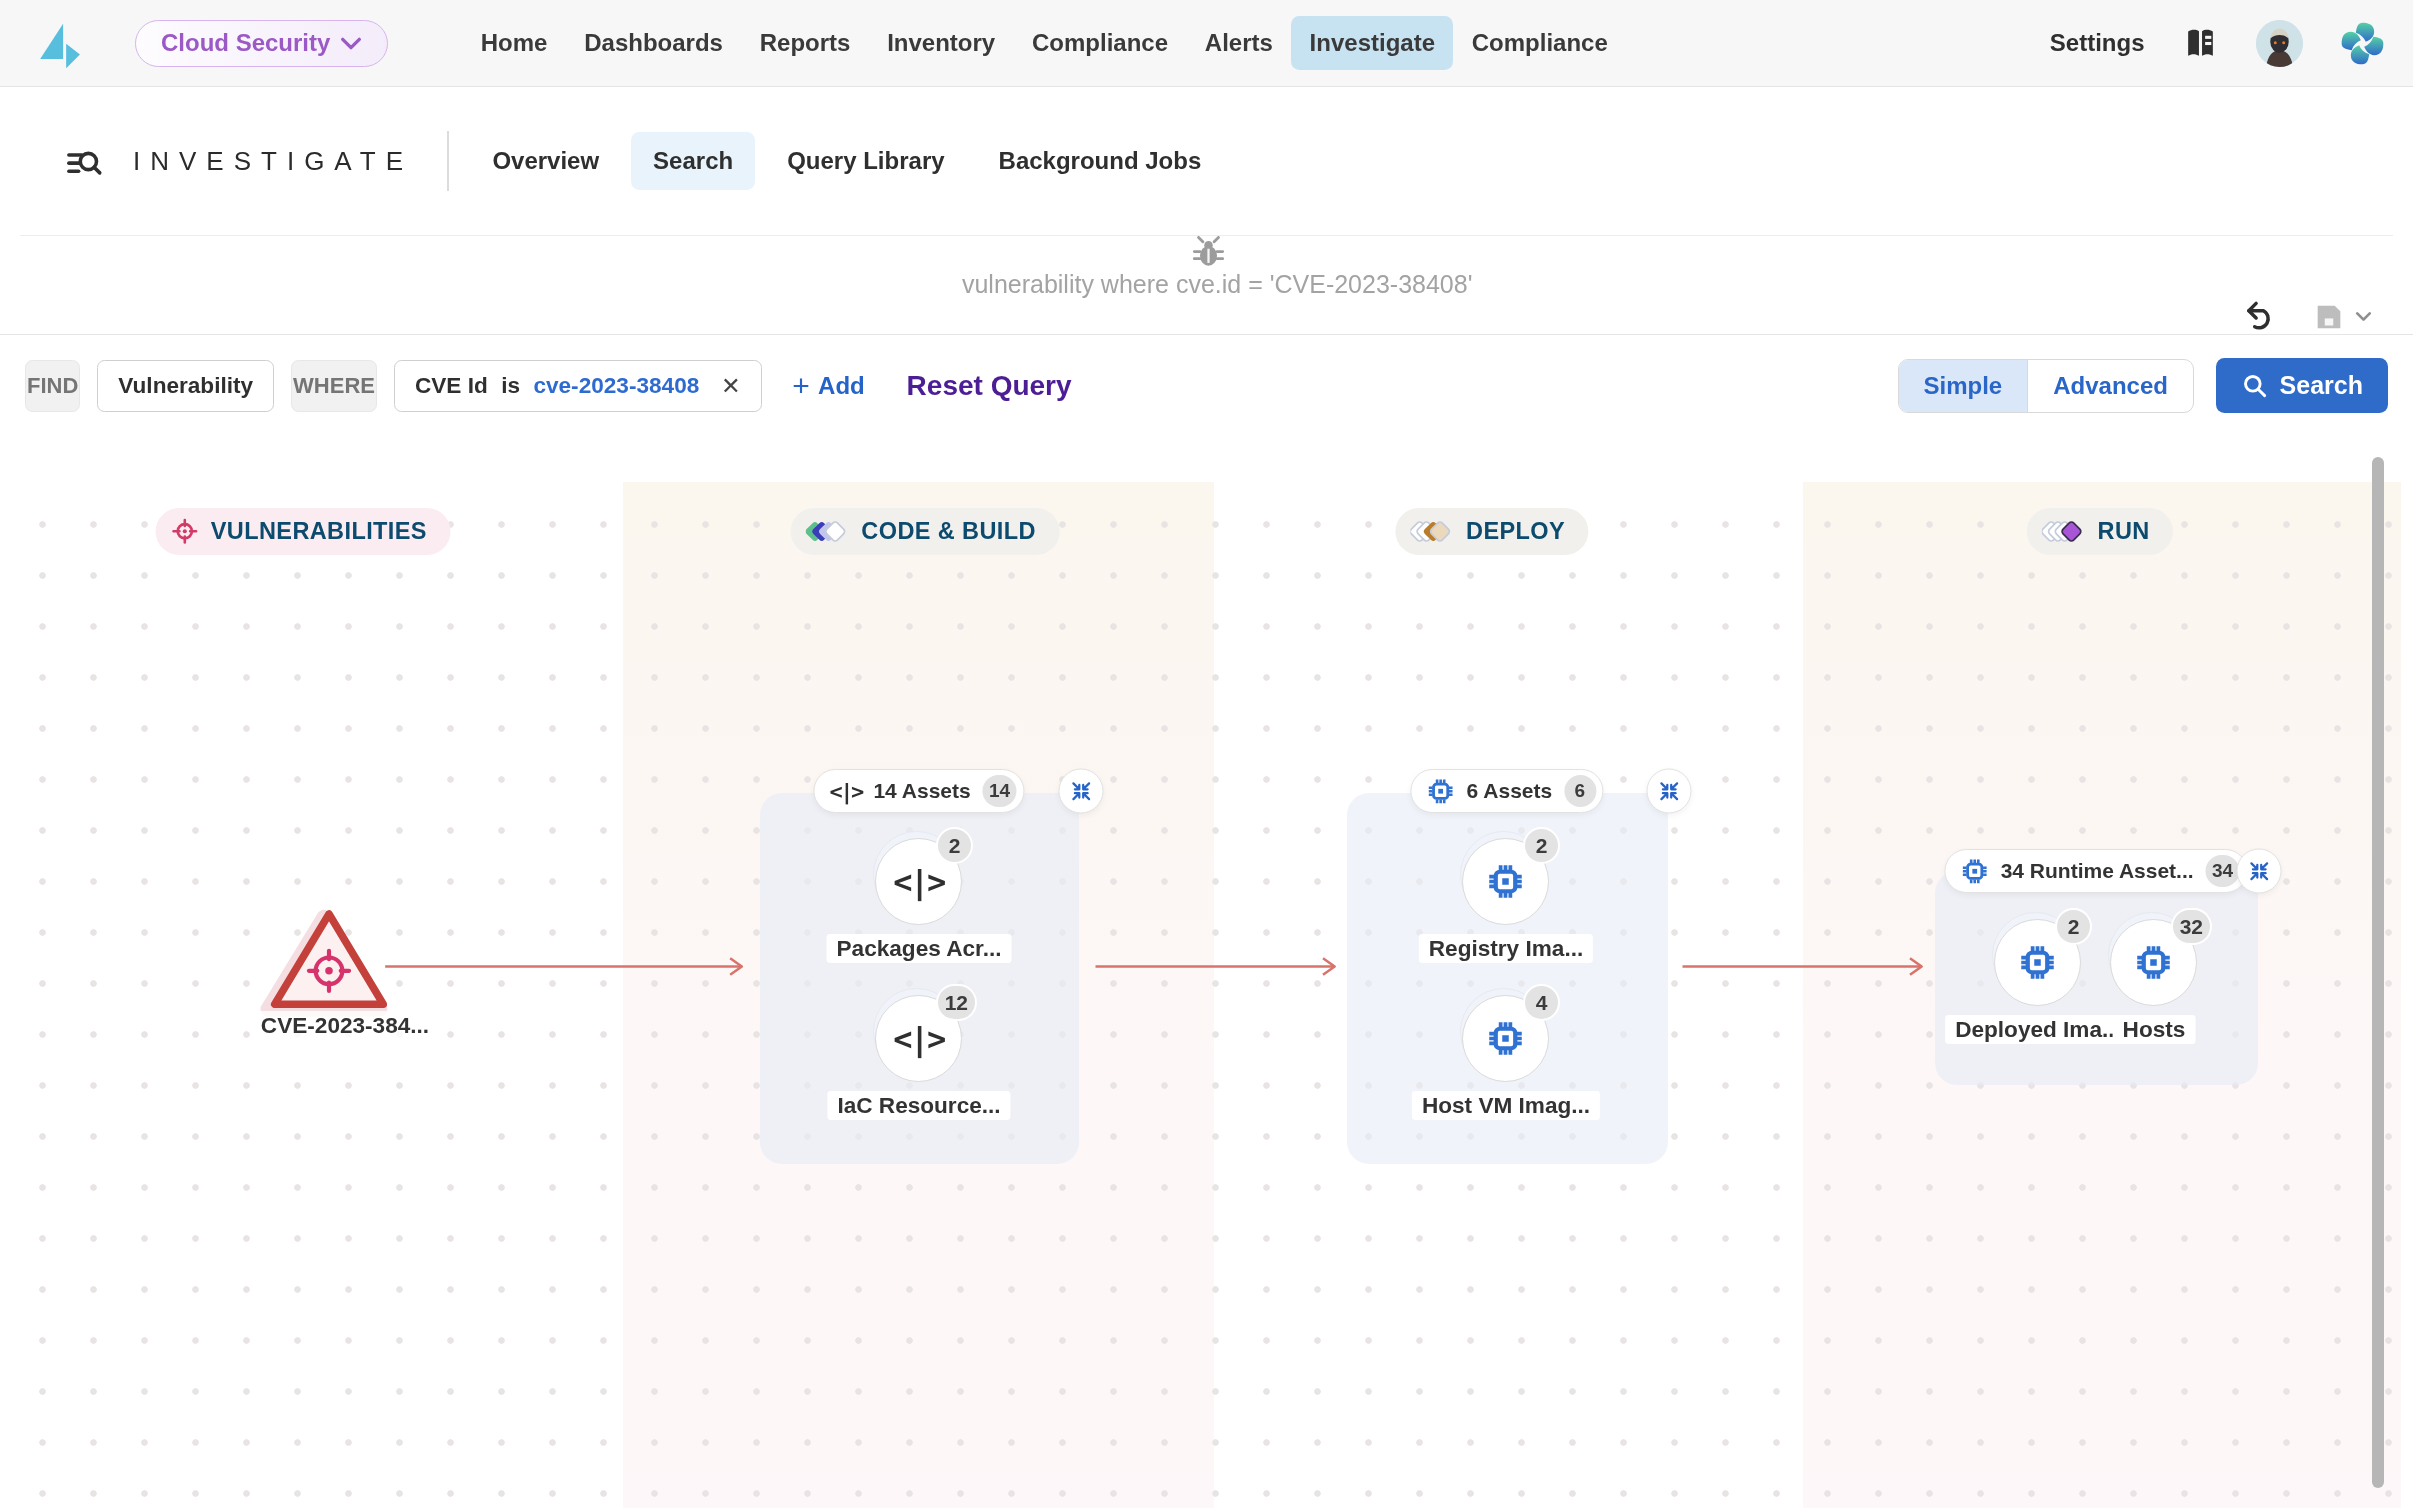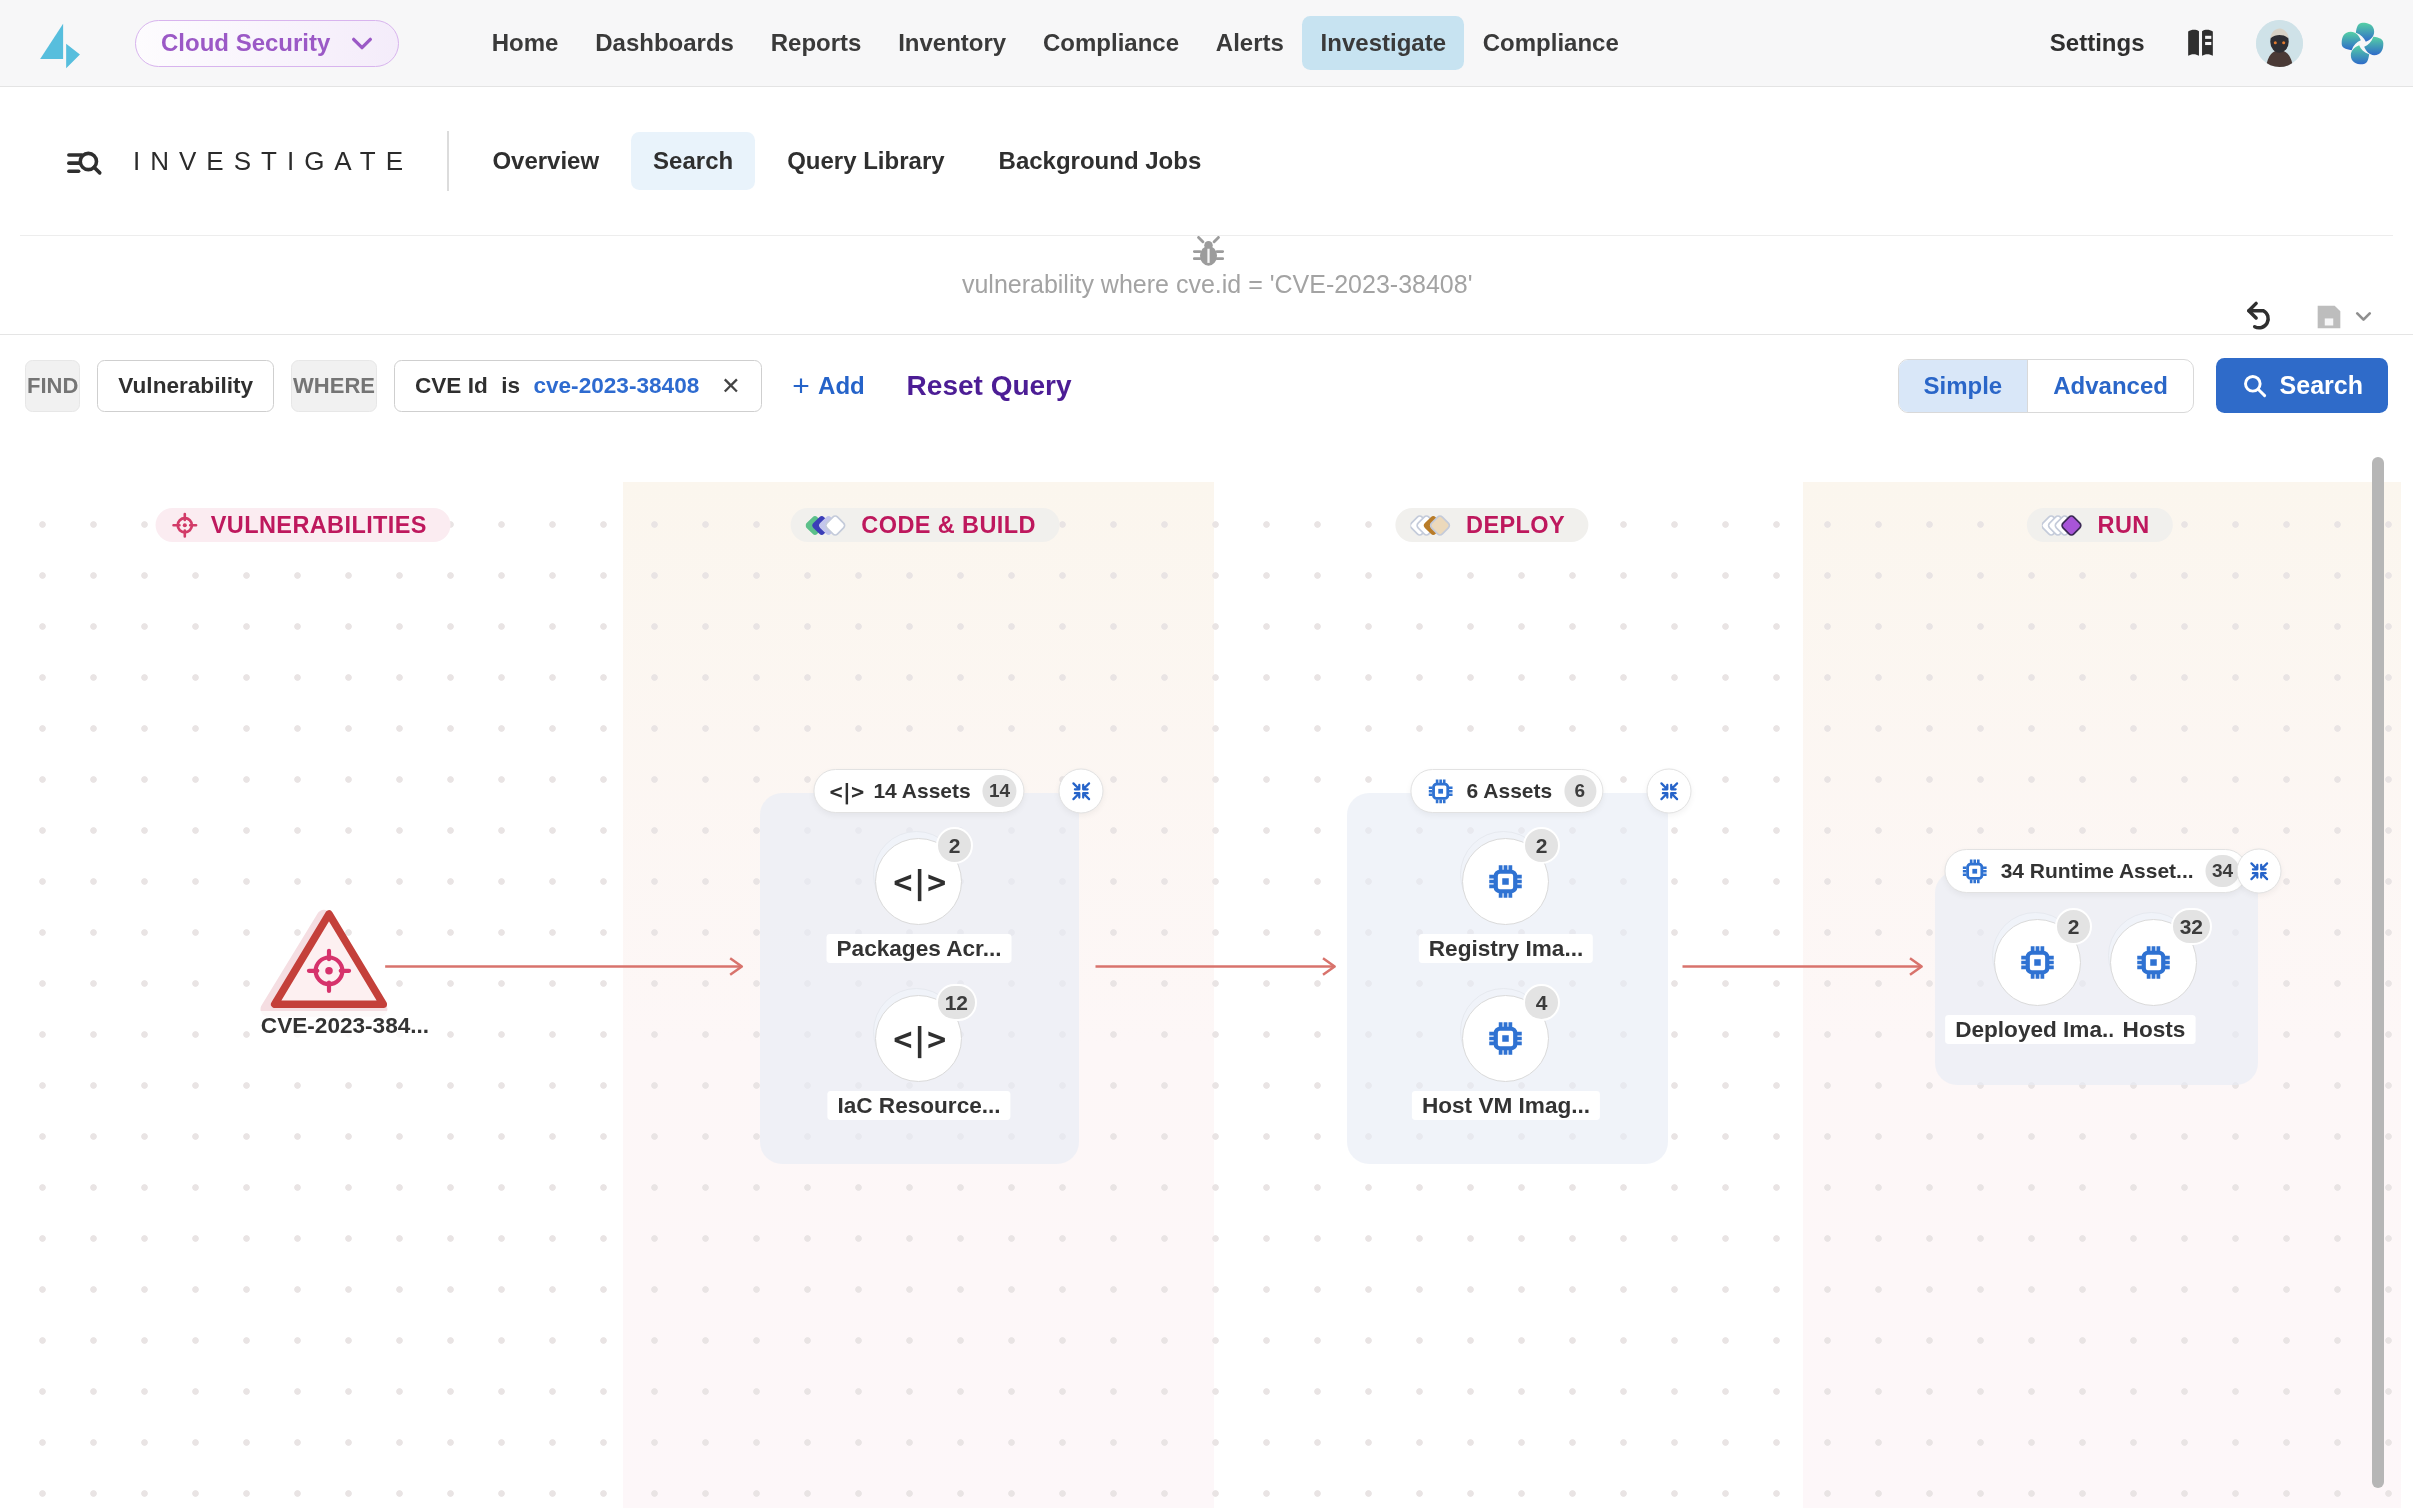--- a/index.html
+++ b/index.html
@@ -3,21 +3,21 @@
 <meta charset="utf-8">
 <style>
   * { margin:0; padding:0; box-sizing:border-box; }
   html,body { width:2413px; height:1508px; overflow:hidden;
     font-family:"Liberation Sans", sans-serif; background:#ffffff; color:#333; }
 
   
   .topbar { height:87px; background:#f7f7f8; border-bottom:1.7px solid #e4e4e4;
     display:flex; align-items:center; padding:0 28.5px 0 34px; }
   .brand-logo { width:49px; height:54px; flex:0 0 auto; }
-  .product-pill { margin-left:52px; height:47px; display:inline-flex; align-items:center; gap:21px;
+  .product-pill { margin-left:52px; height:47px; display:inline-flex; align-items:center; gap:10px;
     padding:0 25px; border-radius:25px; border:1.7px solid #d8b4ee;
     background:linear-gradient(90deg,#fdfcfe 0%,#f4ecfa 100%);
     color:#9b59c6; font-size:24px; font-weight:700; cursor:pointer; }
   .nav { display:flex; align-items:flex-end; margin-left:74px; }
   .nav-item { font-size:24px; font-weight:700; color:#3a3a3a; padding:13.4px 18.4px; border-radius:8.4px; cursor:pointer; }
   .nav-item.active { background:#c7e3f1; }
   .topbar-right { margin-left:auto; display:flex; align-items:center; gap:37px; }
   .settings-label { font-size:24px; font-weight:700; color:#2f2f2f; cursor:pointer; }
   .avatar { width:47px; height:47px; border-radius:50%; background:#cfe2e8; overflow:hidden; cursor:pointer; }
 
@@ -63,23 +63,23 @@
   .canvas { position:absolute; top:436px; left:0; width:2413px; height:1073px; overflow:hidden; }
   .band { position:absolute; top:46px; bottom:0; z-index:0;
     background:linear-gradient(180deg,#fbf6ee 0%,#fdf7f7 55%,#fdf7f9 100%); }
   .band.b2 { left:623px; width:591px; }
   .band.b4 { left:1803px; width:598px; }
   .dots { position:absolute; left:0; right:13.4px; top:46px; bottom:0; z-index:1;
     background-image:radial-gradient(circle,#e9e4e4 2.9px,transparent 3.7px);
     background-size:51px 51px; background-position:17px 17px; }
   .layer { position:absolute; inset:0; z-index:2; }
 
-  .stage-pill { position:absolute; top:72px; transform:translateX(-50%); height:34px; border-radius:23.5px;
+  .stage-pill { position:absolute; top:72px; transform:translateX(-50%); height:47px; border-radius:23.5px;
     display:inline-flex; align-items:center; gap:11.7px; padding:0 23.5px 0 15px;
-    font-size:23.5px; font-weight:600; color:#be185d; letter-spacing:0.4px; background:#f1f0ed; white-space:nowrap; }
+    font-size:23.5px; font-weight:600; color:#0c4a6e; letter-spacing:0.4px; background:#f1f0ed; white-space:nowrap; }
   .stage-pill.vuln { background:#fbecf1; }
 
   .group-card { position:absolute; background:rgba(231,236,246,0.62); border-radius:22px; }
   .card-cb { left:760px; top:357px; width:319px; height:371px; }
   .card-dp { left:1347px; top:357px; width:321px; height:371px; }
   .card-rn { left:1935px; top:435px; width:323px; height:214px; }
 
   .assets-pill { position:absolute; transform:translate(-50%,-50%); display:inline-flex; align-items:center;
     gap:11.7px; height:44px; background:#fff; border:1.7px solid #e2e2e2; border-radius:23.5px;
     padding:0 6.7px 0 15px; font-size:21px; font-weight:700; color:#333; white-space:nowrap;

